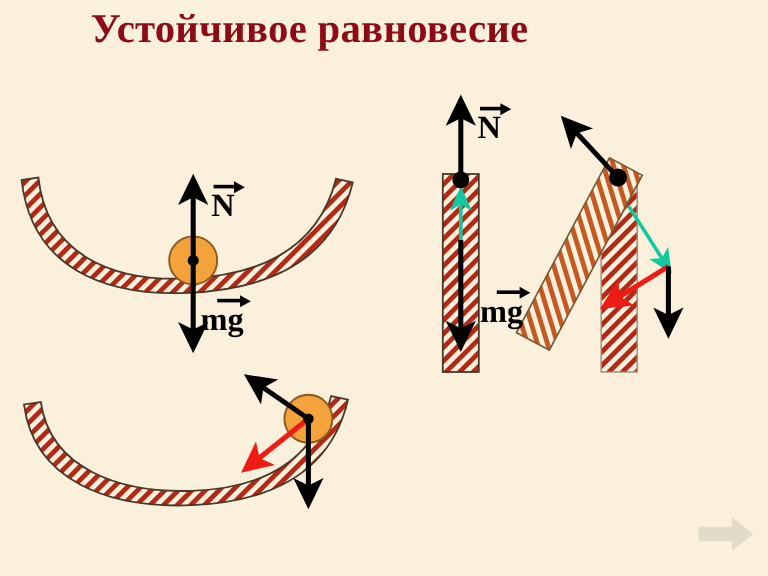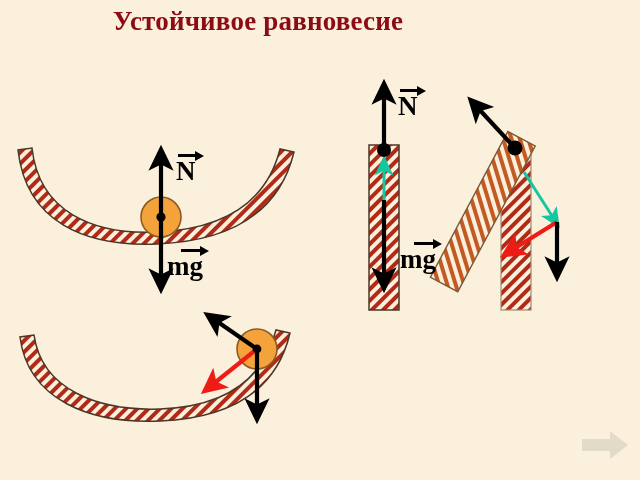--- a/index.html
+++ b/index.html
@@ -22,21 +22,21 @@
     background: #faf0dc;
   }
   #slide-title {
     position: absolute;
     left: 0;
     top: 6px;
     width: 516px;
     text-align: center;
     font-family: "Liberation Serif", serif;
     font-weight: bold;
-    font-size: 27px;
+    font-size: 34px;
     color: #8c0b15;
     letter-spacing: 0.2px;
     white-space: nowrap;
   }
   svg.fig {
     position: absolute;
     left: 0;
     top: 0;
     width: 640px;
     height: 480px;

